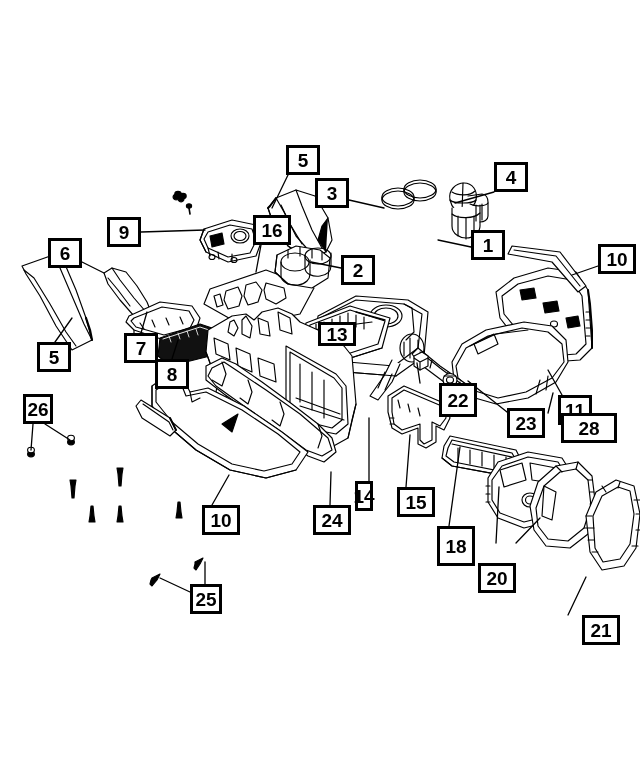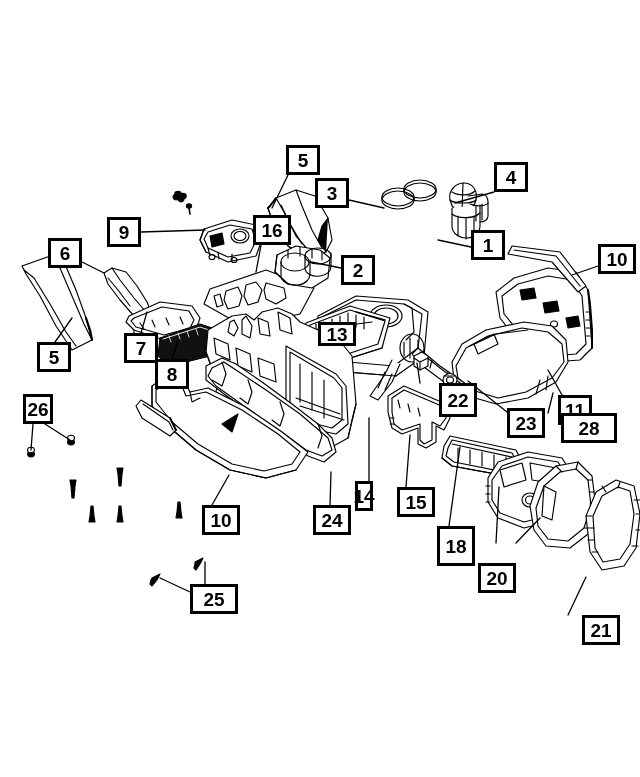--- a/index.html
+++ b/index.html
@@ -345,17 +345,17 @@
       <div class="callout" style="left: 23px; top: 394px; width: 30px; height: 30px; text-align: right;">26</div>
       <div class="callout" style="left: 558px; top: 395px; width: 34px; height: 30px;">11</div>
       <div class="callout" style="left: 507px; top: 408px; width: 38px; height: 30px;">23</div>
       <div class="callout" style="left: 561px; top: 413px; width: 56px; height: 30px;">28</div>
       <div class="callout" style="left: 355px; top: 481px; width: 18px; height: 30px;">14</div>
       <div class="callout" style="left: 397px; top: 487px; width: 38px; height: 30px;">15</div>
       <div class="callout" style="left: 202px; top: 505px; width: 38px; height: 30px;">10</div>
       <div class="callout" style="left: 313px; top: 505px; width: 38px; height: 30px;">24</div>
       <div class="callout" style="left: 437px; top: 526px; width: 38px; height: 40px;">18</div>
       <div class="callout" style="left: 478px; top: 543px; width: 38px; height: 30px; margin-top: 20px;">20</div>
-      <div class="callout" style="left: 190px; top: 584px; width: 48px; height: 30px;">25</div>
+      <div class="callout" style="left: 190px; top: 584px; width: 32px; height: 30px;">25</div>
       <div class="callout" style="left: 550px; top: 615px; width: 38px; height: 30px; margin-left: 32px;">21</div>
     </div>
 
 </div>
 
 </body></html>

